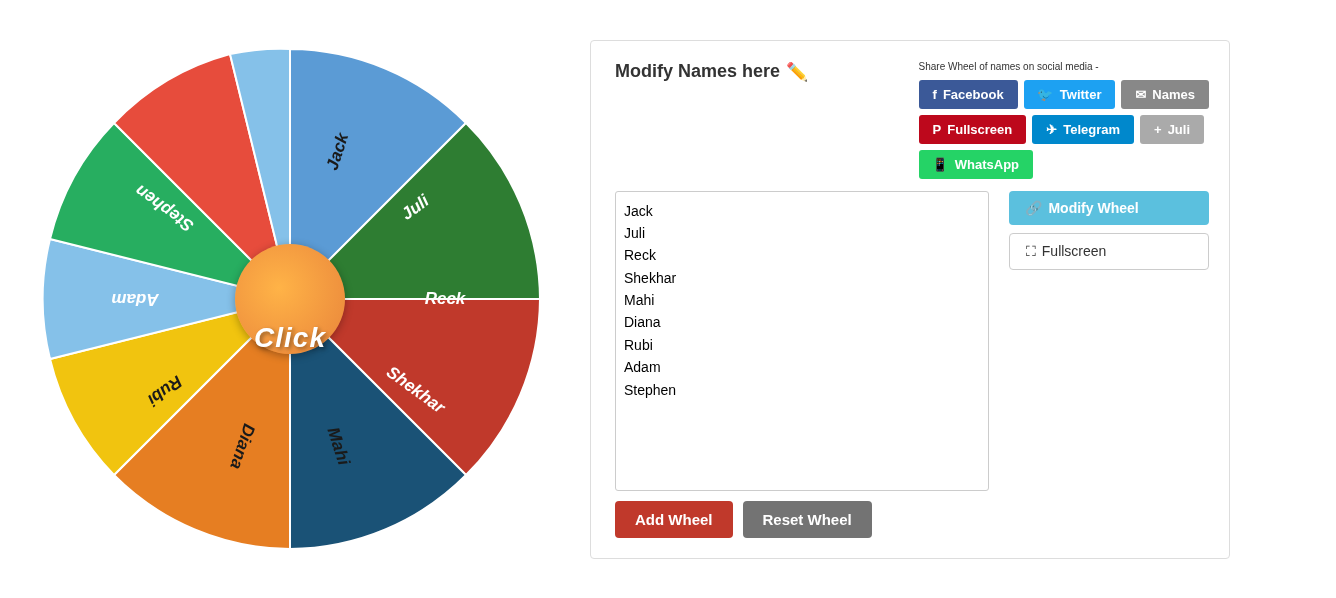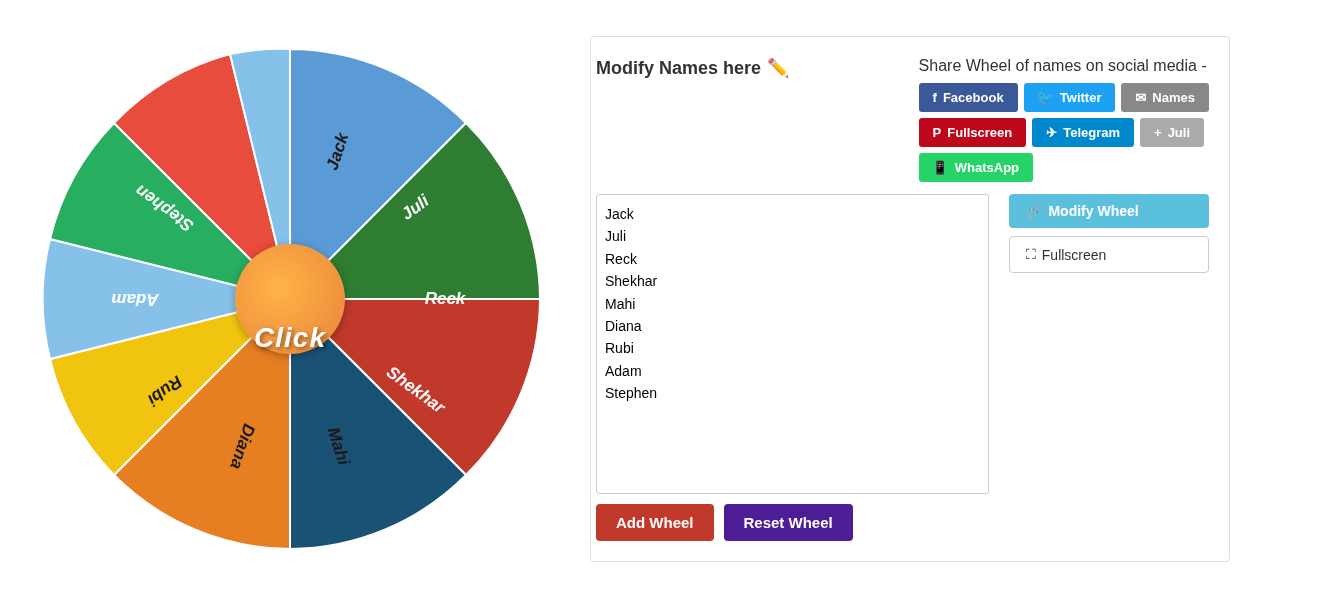--- a/index.html
+++ b/index.html
@@ -53,21 +53,21 @@
       font-weight: 900;
       font-style: italic;
       text-shadow: 2px 2px 4px rgba(0,0,0,0.4);
       letter-spacing: 1px;
     }
 
     
     .panel {
       border: 1px solid #ddd;
       border-radius: 4px;
-      padding: 20px 20px 20px 5px;
+      padding: 20px 20px 20px 24px;
       width: 640px;
       min-height: 400px;
       display: flex;
       flex-direction: column;
       gap: 12px;
     }
 
     .panel-header {
       display: flex;
       justify-content: space-between;
@@ -81,21 +81,21 @@
       display: flex;
       align-items: center;
       gap: 6px;
     }
 
     .modify-names-label .pencil-icon {
       font-size: 18px;
     }
 
     .share-title {
-      font-size: 16px;
+      font-size: 10px;
       color: #333;
       white-space: nowrap;
     }
 
     .share-buttons {
       display: flex;
       flex-direction: column;
       gap: 6px;
     }
 
@@ -163,21 +163,21 @@
       color: #fff;
       border: none;
       padding: 10px 20px;
       border-radius: 4px;
       font-size: 15px;
       font-weight: bold;
       cursor: pointer;
     }
 
     .btn-reset-wheel {
-      background: #4c1d95;
+      background: #737373;
       color: #fff;
       border: none;
       padding: 10px 20px;
       border-radius: 4px;
       font-size: 15px;
       font-weight: bold;
       cursor: pointer;
     }
 
     .action-buttons {

